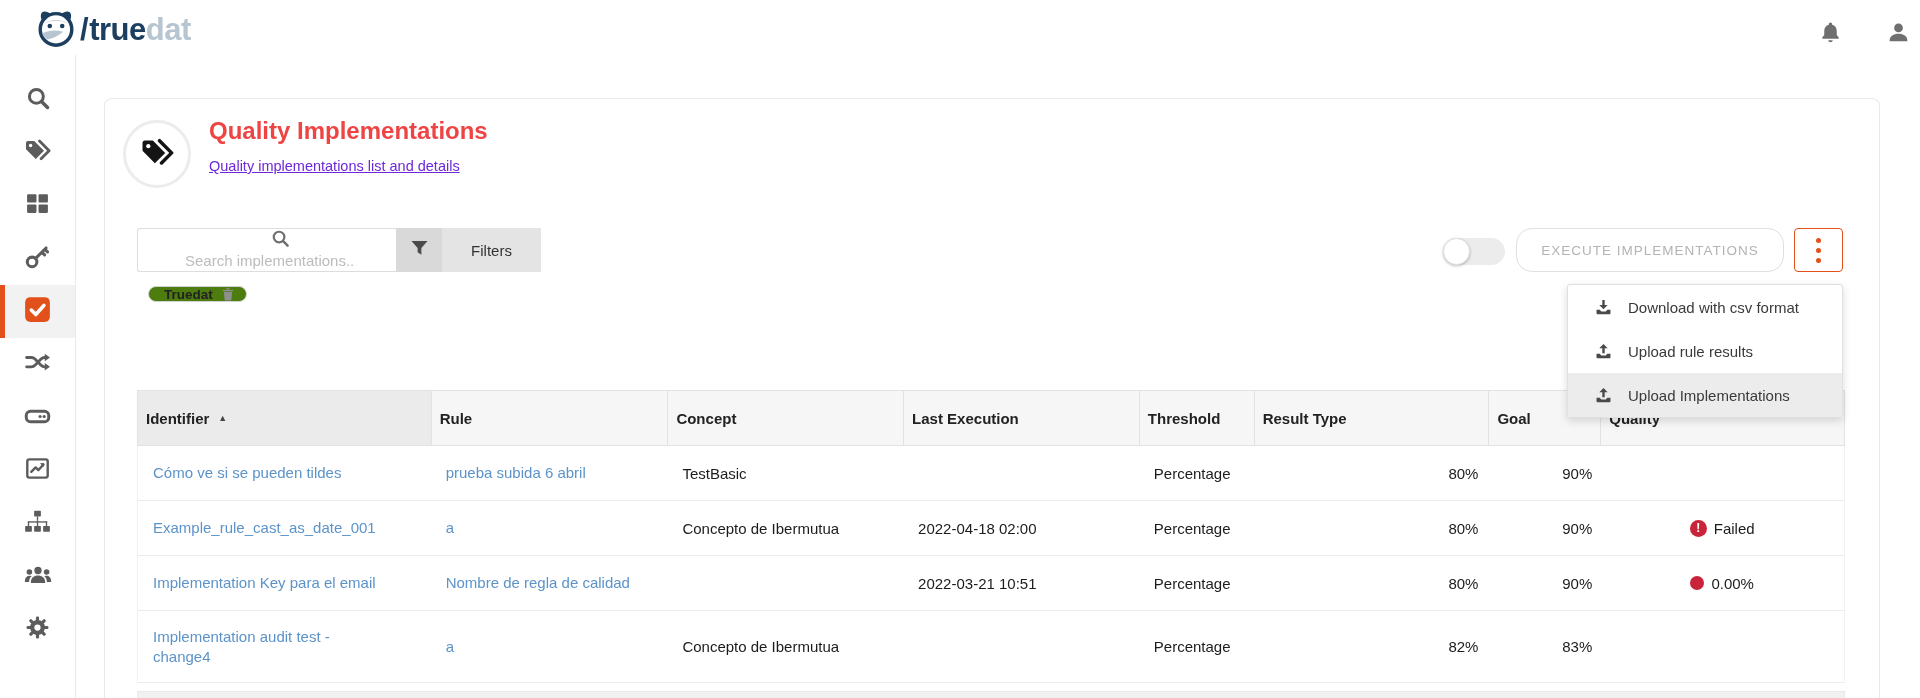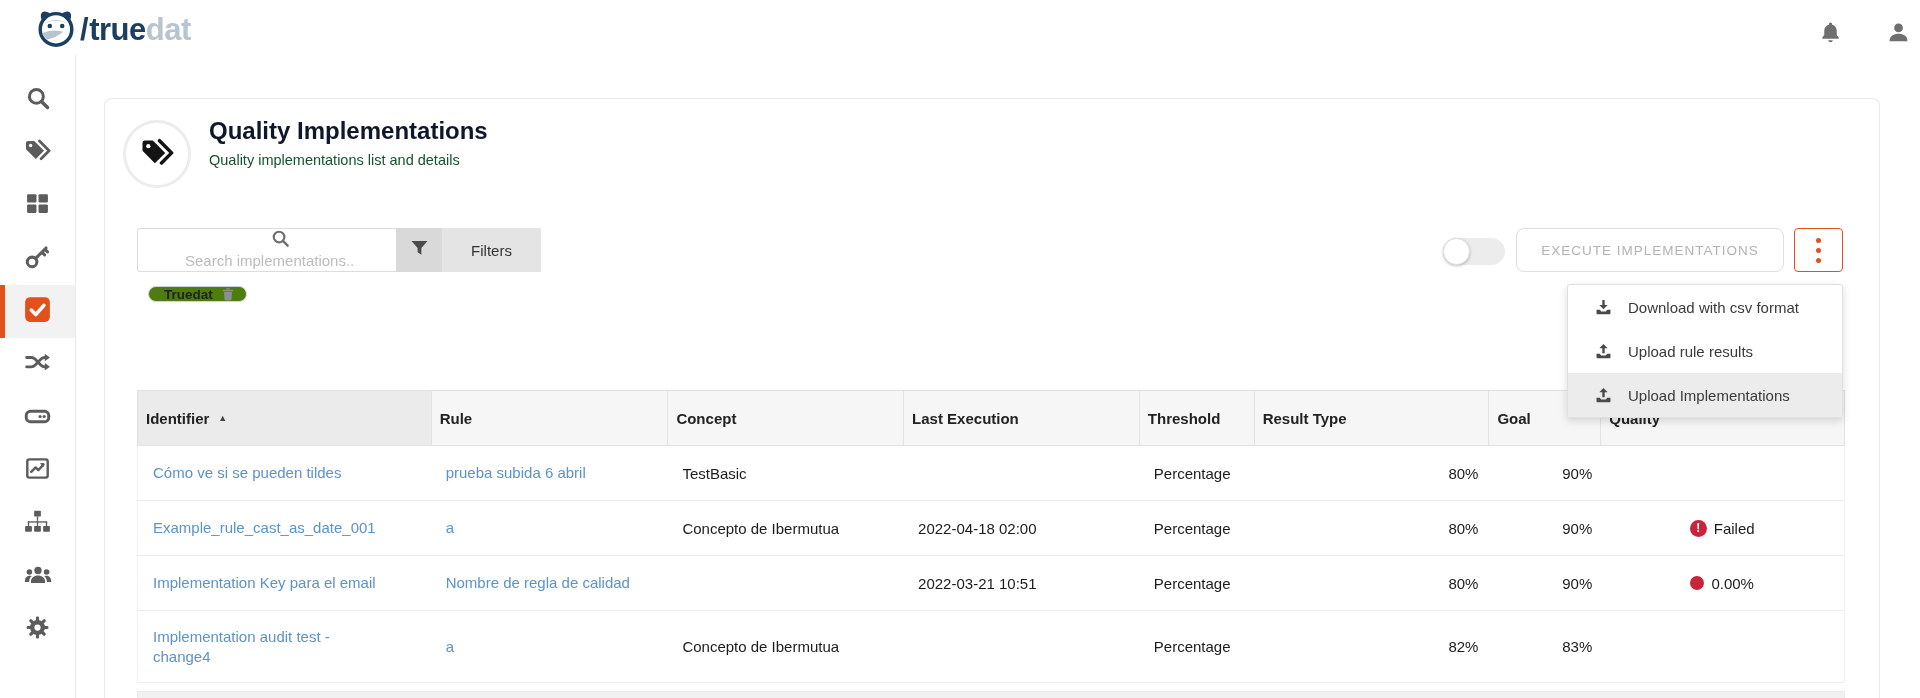--- a/index.html
+++ b/index.html
@@ -23,22 +23,22 @@
   .side-item.active { background:#f2f2f2; }
   .side-item.active::before { content:""; position:absolute; left:0; top:0; bottom:0; width:5px; background:#e2511b; }
 
   
   .card { position:absolute; left:104px; top:98px; width:1776px; height:620px; background:#fff;
     border:1px solid #e9e9e9; border-bottom:none; border-radius:8px 8px 0 0; z-index:5; }
 
   .title-circle { position:absolute; left:18px; top:21px; width:68px; height:68px; border-radius:50%;
     border:3px solid #ececec; display:flex; align-items:center; justify-content:center; background:#fff; }
   .title-block { position:absolute; left:104px; top:18px; }
-  .page-title { font-size:24px; font-weight:600; color:#0f172a; }
-  .page-subtitle { font-size:14.5px; color:#14532d; margin-top:7px; }
+  .page-title { font-size:24px; font-weight:600; color:#ef4444; }
+  .page-subtitle { font-size:14.5px; color:#6d28d9; margin-top:13px;text-decoration:underline; }
 
   
   .search-row { position:absolute; left:32px; top:129px; height:44px; display:flex; }
   .search-box { width:259px; height:44px; border:1px solid #ddd; border-right:none; border-radius:3px 0 0 3px;
     display:flex; align-items:center; padding-left:27px; background:#fff;flex-direction:column; }
   .search-box input { border:none; outline:none; font-size:15px; margin-left:9px; width:200px;
     font-family:"Liberation Sans", sans-serif; color:#444; background:transparent; }
   .search-box input::placeholder { color:#bcbcbc; }
   .funnel-btn { width:46px; height:44px; background:#d9d9d9; display:flex; align-items:center; justify-content:center; cursor:pointer; }
   .filters-btn { width:99px; height:44px; background:#e4e4e4; display:flex; align-items:center; justify-content:center;
@@ -48,21 +48,21 @@
     display:inline-flex; align-items:center; padding:0 12px 0 15px; background:#4d7c0f; cursor:pointer; }
   .chip .chip-label { font-size:13.5px; font-weight:700; color:#222; }
   .chip .trash { margin-left:9px; display:flex; cursor:pointer; }
 
   
   .toggle { position:absolute; left:1338px; top:139px; width:62px; height:27px; border-radius:14px;
     background:#ececec; cursor:pointer; }
   .toggle .knob { position:absolute; left:0; top:0; width:27px; height:27px; border-radius:50%;
     background:#fff; border:1px solid #e0e0e0; box-shadow:0 1px 3px rgba(0,0,0,.25); }
   .execute-btn { position:absolute; left:1411px; top:129px; width:268px; height:44px; background:#fff;
-    border:1px solid #e0e0e0; border-radius:8px; color:#b3b3b3; font-size:13.5px; letter-spacing:1px;
+    border:1px solid #e0e0e0; border-radius:16px; color:#b3b3b3; font-size:13.5px; letter-spacing:1px;
     display:flex; align-items:center; justify-content:center; cursor:pointer; }
   .kebab-btn { position:absolute; left:1689px; top:129px; width:49px; height:44px; background:#fff;
     border:1px solid #e2511b; border-radius:4px; display:flex; flex-direction:column; gap:5px;
     align-items:center; justify-content:center; cursor:pointer; }
   .kebab-btn i { width:5px; height:5px; border-radius:50%; background:#e2511b; }
 
   
   .menu { position:absolute; left:1462px; top:185px; width:276px; background:#fff; border:1px solid #e0e0e0;
     border-radius:3px; box-shadow:0 3px 8px rgba(0,0,0,.14); z-index:60; }
   .menu-item { height:44px; display:flex; align-items:center; padding-left:27px; cursor:pointer; }

